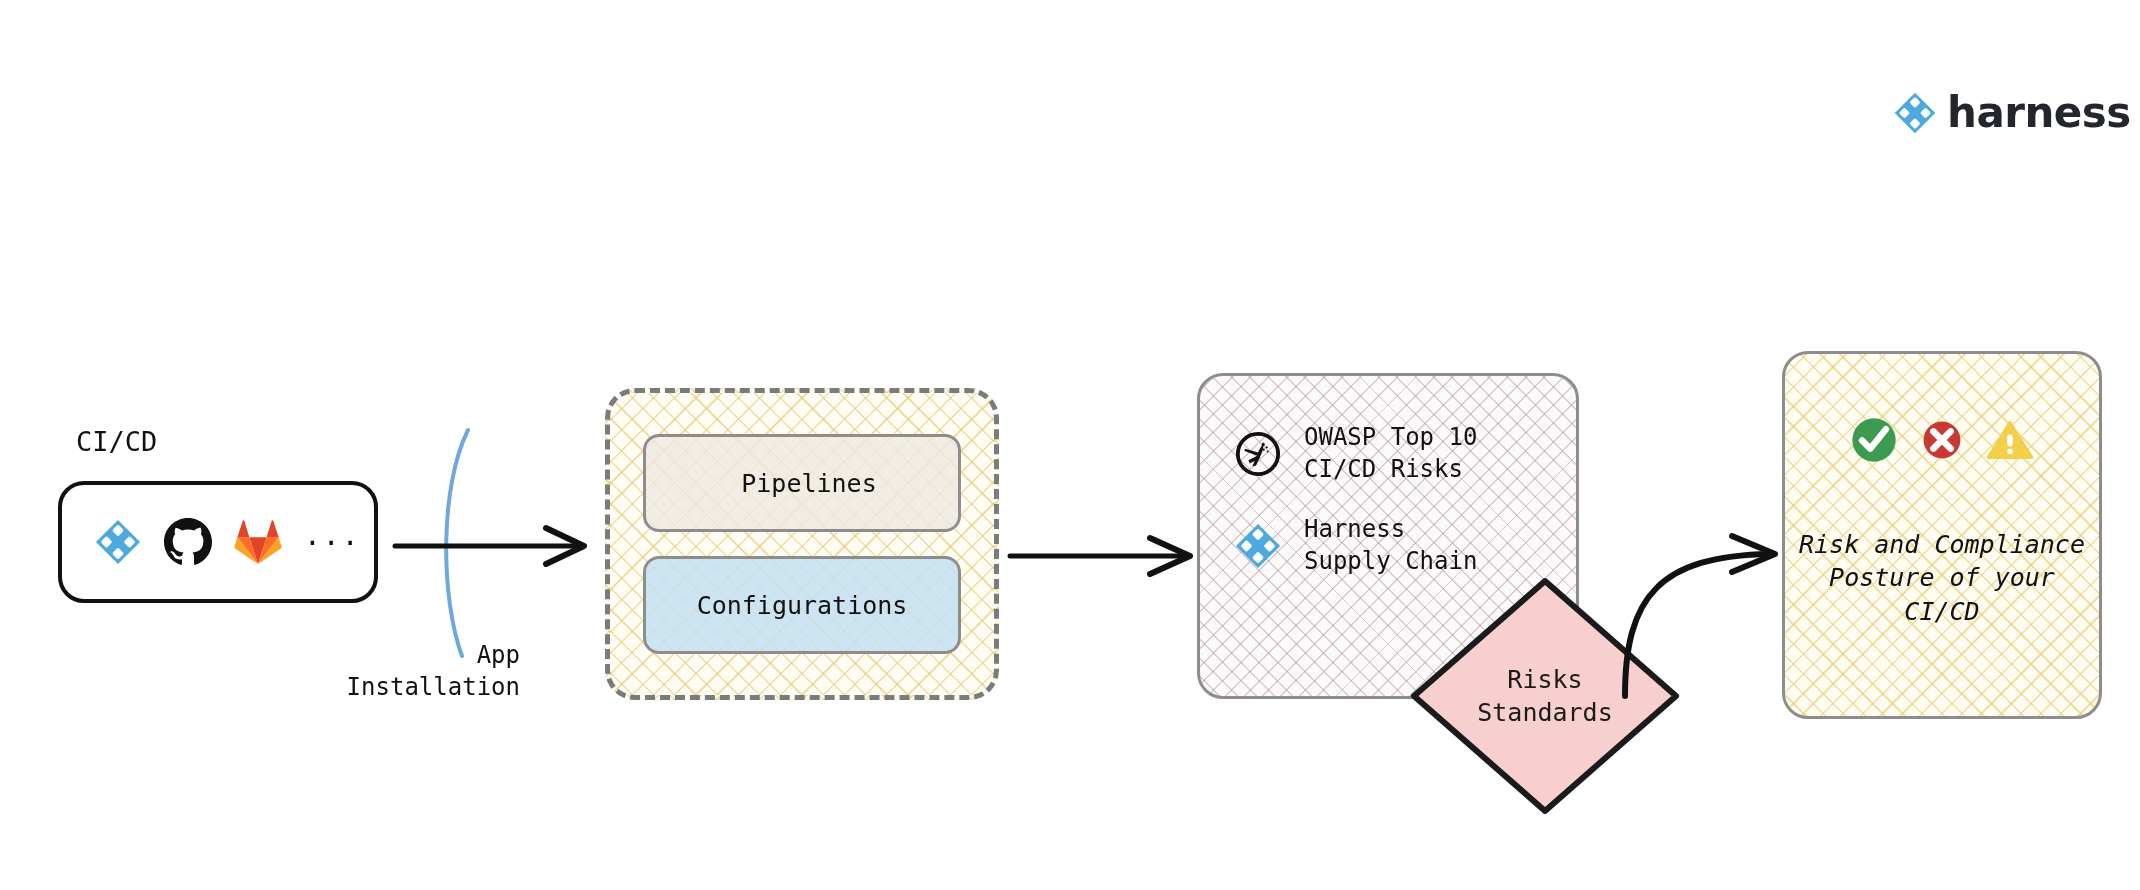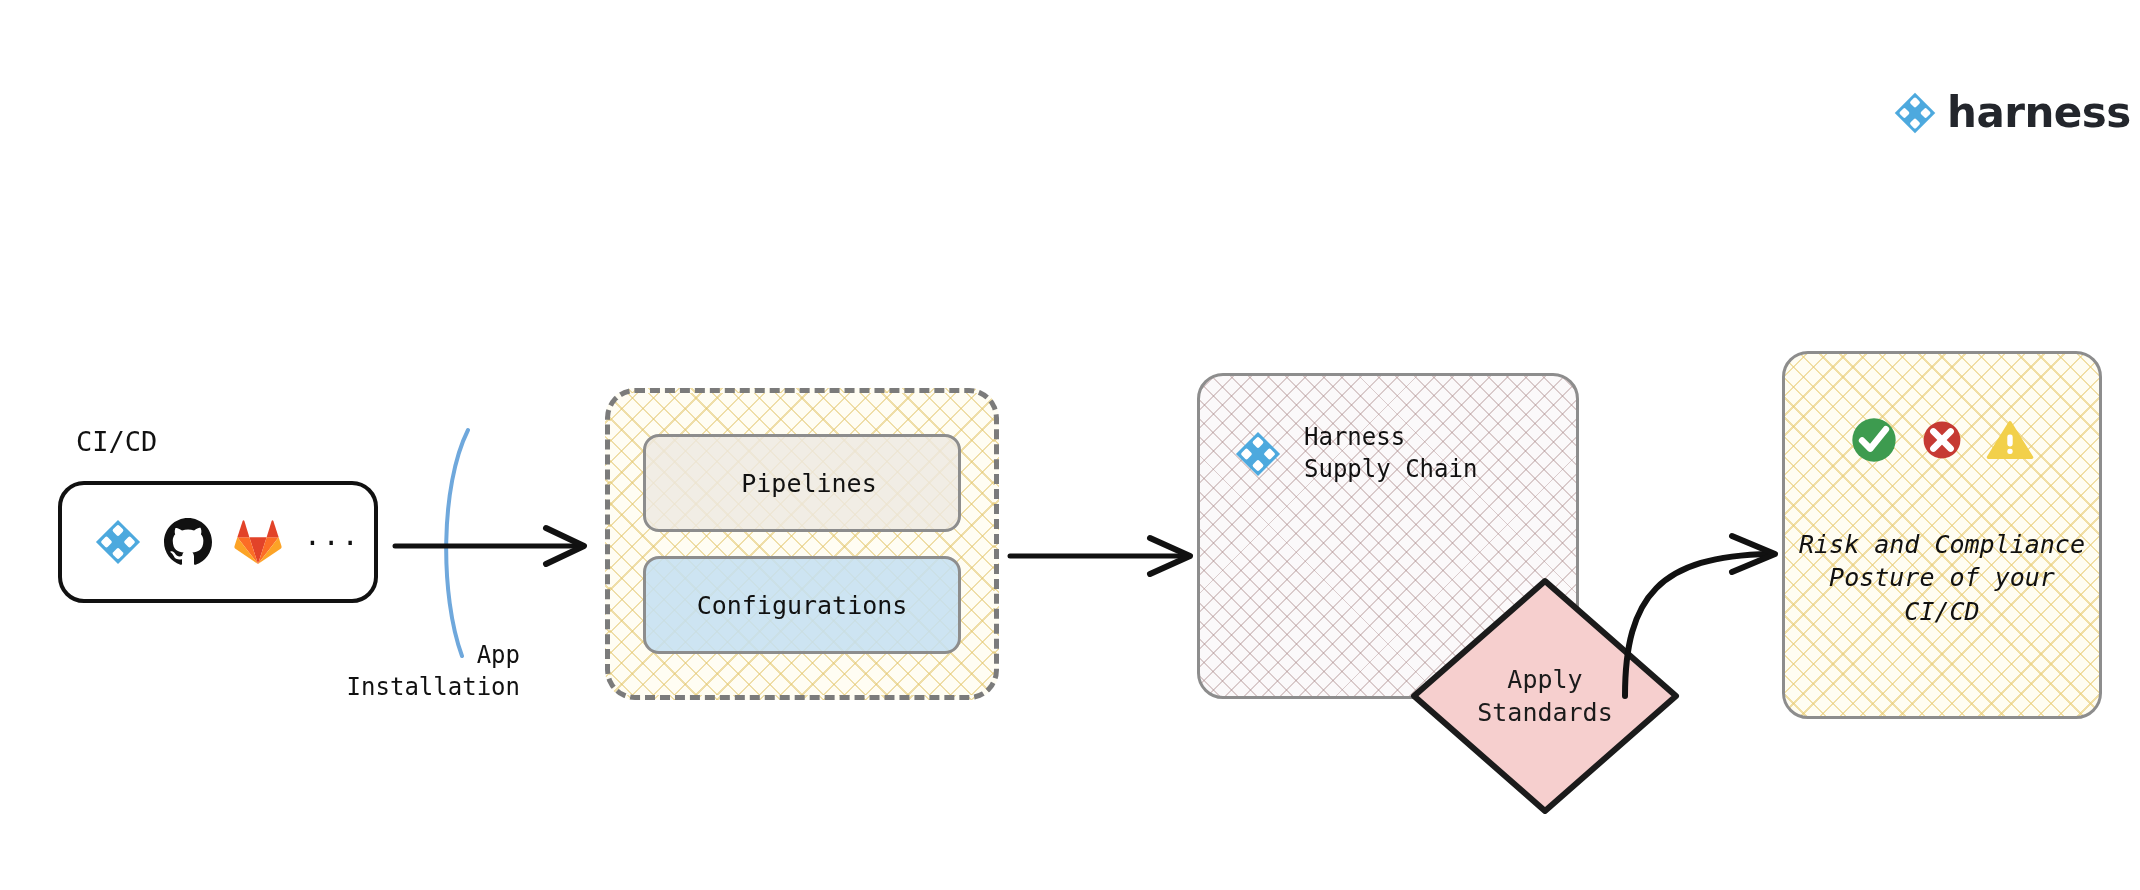--- a/index.html
+++ b/index.html
@@ -268,38 +268,54 @@
 Installation</div>
 
   <div class="box-dashed">
     <div class="inner-card inner-pipelines mono">Pipelines</div>
     <div class="inner-card inner-configs mono">Configurations</div>
   </div>
 
   <div class="box-standards">
     <div class="std-row">
       <svg class="std-icon" viewBox="0 0 100 100">
+        <circle cx="50" cy="50" r="42" fill="none" stroke="#111111" stroke-width="8"></circle>
+        <g fill="#111111">
+          <path d="M62 26 L52 42 L46 58 L38 76 L46 74 L54 56 L60 42 Z"></path>
+          <path d="M23 39 L54 48 L50 54 L22 44 Z"></path>
+          <path d="M30 63 L52 52 L55 58 L33 70 Z"></path>
+          <circle cx="61" cy="30" r="3.2"></circle>
+          <circle cx="68" cy="36" r="2.4"></circle>
+          <circle cx="62" cy="41" r="2.2"></circle>
+          <circle cx="70" cy="45" r="2"></circle>
+        </g>
+      </svg>
+      <div class="std-text mono">OWASP Top 10
+CI/CD Risks</div>
+    </div>
+    <div class="std-row">
+      <svg class="std-icon" viewBox="0 0 100 100">
         <path d="M50 4 L96 50 L50 96 L4 50 Z" fill="#4DA9DE"></path>
         <g fill="#ffffff">
           <rect x="41" y="17" width="18" height="18" rx="4" transform="rotate(45 50 26)"></rect>
           <rect x="41" y="65" width="18" height="18" rx="4" transform="rotate(45 50 74)"></rect>
           <rect x="17" y="41" width="18" height="18" rx="4" transform="rotate(45 26 50)"></rect>
           <rect x="65" y="41" width="18" height="18" rx="4" transform="rotate(45 74 50)"></rect>
         </g>
       </svg>
       <div class="std-text mono">Harness
 Supply Chain</div>
     </div>
   </div>
 
   <div class="diamond-wrap">
     <svg class="diamond-shape" viewBox="0 0 272 240" preserveAspectRatio="none">
       <path d="M136 5 L267 120 L136 235 L5 120 Z" fill="#F6CFCE" stroke="#1B1B1B" stroke-width="6" stroke-linejoin="round"></path>
     </svg>
-    <div class="diamond-label mono">Apply
+    <div class="diamond-label mono">Risks
 Standards</div>
   </div>
 
   <div class="box-posture">
     <div class="status-row">
       <svg class="status-icon" viewBox="0 0 48 48">
         <circle cx="24" cy="24" r="20" fill="#3D9B4F"></circle>
         <path d="M13 24.5 L20.5 32 L35 14" fill="none" stroke="#ffffff" stroke-width="6" stroke-linecap="round" stroke-linejoin="round"></path>
       </svg>
       <svg class="status-icon" viewBox="0 0 48 48">

